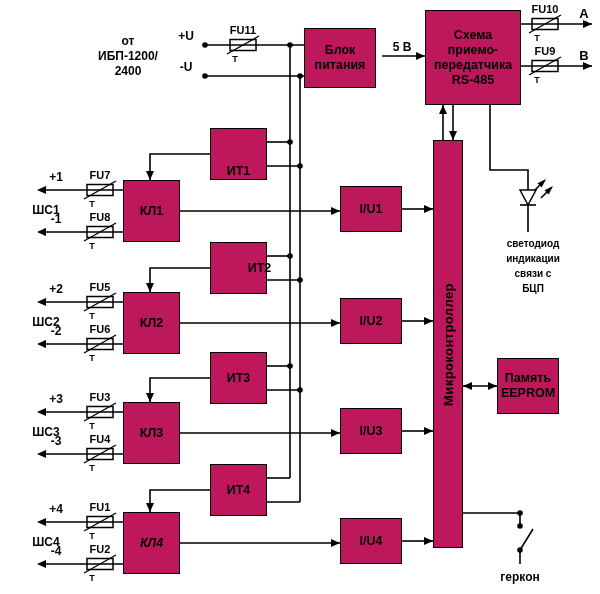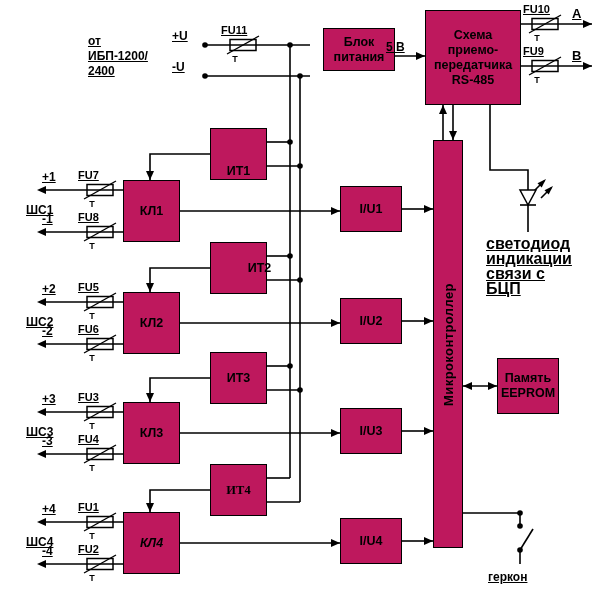--- a/index.html
+++ b/index.html
@@ -13,21 +13,21 @@
     display:flex;align-items:center;justify-content:center;
     text-align:center;font-weight:bold;font-size:12.5px;line-height:15px;
     white-space:pre-line;box-sizing:border-box;
   }
   .blk.vertical span{
     transform:rotate(-90deg);white-space:nowrap;display:block;
     font-size:13px;letter-spacing:.4px;
   }
   .lbl{
     position:absolute;font-weight:bold;font-size:12px;line-height:15px;
-    text-align:left;white-space:pre-line;text-decoration:underline;
+    text-align:center;white-space:pre-line;
   }
   .fu-lbl{font-size:11px;}
   svg{position:absolute;left:0;top:0;}
 </style>
 </head>
 <body>
 
 <div id="stage">
   <svg id="wiring" width="600" height="594" viewBox="0 0 600 594">
       <polyline points="205,45 310,45" fill="none" stroke="#000000" stroke-width="1.6"></polyline>
@@ -170,50 +170,50 @@
         <rect x="87" y="558.5" width="26" height="11" fill="none" stroke="#000000" stroke-width="1.5"></rect>
         <line x1="84" y1="573" x2="116" y2="555" stroke="#000000" stroke-width="1.4"></line>
         <text x="92" y="581" text-anchor="middle" font-size="9" font-weight="bold" font-family="Liberation Sans, sans-serif">T</text>
       </g>
       <g>
         <polygon points="520,190 536,190 528,205" fill="#fff" stroke="#000000" stroke-width="1.5"></polygon>
         <line x1="520" y1="205" x2="536" y2="205" stroke="#000000" stroke-width="1.6"></line>
       </g>
     </svg>
   <div id="layers">
-      <div class="blk" style="left: 323px; top: 28px; width: 72px; height: 43px;"><span>Блок
+      <div class="blk" style="left: 304px; top: 28px; width: 72px; height: 60px;"><span>Блок
 питания</span></div>
       <div class="blk" style="left: 425px; top: 10px; width: 96px; height: 95px;"><span>Схема
 приемо-
 передатчика
 RS-485</span></div>
       <div class="blk vertical" style="left: 433px; top: 140px; width: 30px; height: 408px;"><span>Микроконтроллер</span></div>
       <div class="blk" style="left: 497px; top: 358px; width: 62px; height: 56px;"><span>Память
 EEPROM</span></div>
       <div class="blk" style="left: 210px; top: 128px; width: 57px; height: 52px; align-items: flex-end;"><span>ИТ1</span></div>
       <div class="blk" style="left: 210px; top: 242px; width: 57px; height: 52px; padding-left: 42px;"><span>ИТ2</span></div>
       <div class="blk" style="left: 210px; top: 352px; width: 57px; height: 52px;"><span>ИТ3</span></div>
-      <div class="blk" style="left: 210px; top: 464px; width: 57px; height: 52px; font-family: Liberation Serif, serif;"><span>ИТ4</span></div>
+      <div class="blk" style="left: 210px; top: 464px; width: 57px; height: 52px;"><span>ИТ4</span></div>
       <div class="blk" style="left: 123px; top: 180px; width: 57px; height: 62px;"><span>КЛ1</span></div>
       <div class="blk" style="left: 123px; top: 292px; width: 57px; height: 62px;"><span>КЛ2</span></div>
       <div class="blk" style="left: 123px; top: 402px; width: 57px; height: 62px;"><span>КЛ3</span></div>
       <div class="blk" style="left: 123px; top: 512px; width: 57px; height: 62px; font-style: italic;"><span>КЛ4</span></div>
       <div class="blk" style="left: 340px; top: 186px; width: 62px; height: 46px;"><span>I/U1</span></div>
       <div class="blk" style="left: 340px; top: 298px; width: 62px; height: 46px;"><span>I/U2</span></div>
       <div class="blk" style="left: 340px; top: 408px; width: 62px; height: 46px;"><span>I/U3</span></div>
       <div class="blk" style="left: 340px; top: 518px; width: 62px; height: 46px;"><span>I/U4</span></div>
       <div class="lbl" style="left: 88px; top: 34px; width: 80px; font-size: 12px;">от
 ИБП-1200/
 2400</div>
       <div class="lbl" style="left: 172px; top: 29px; width: 28px; font-size: 12px;">+U</div>
       <div class="lbl" style="left: 172px; top: 60px; width: 28px; font-size: 12px;">-U</div>
       <div class="lbl" style="left: 386px; top: 40px; width: 32px; font-size: 12px;">5 В</div>
       <div class="lbl" style="left: 572px; top: 6px; width: 24px; font-size: 13px;">A</div>
       <div class="lbl" style="left: 572px; top: 48px; width: 24px; font-size: 13px;">B</div>
-      <div class="lbl" style="left: 486px; top: 236px; width: 94px; font-size: 16px;">светодиод
+      <div class="lbl" style="left: 486px; top: 236px; width: 94px; font-size: 10px;">светодиод
 индикации
 связи с
 БЦП</div>
       <div class="lbl" style="left: 488px; top: 570px; width: 64px; font-size: 12px;">геркон</div>
       <div class="lbl" style="left: 42px; top: 170px; width: 28px; font-size: 12px;">+1</div>
       <div class="lbl" style="left: 26px; top: 203px; width: 40px; font-size: 12px;">ШС1</div>
       <div class="lbl" style="left: 42px; top: 212px; width: 28px; font-size: 12px;">-1</div>
       <div class="lbl" style="left: 42px; top: 282px; width: 28px; font-size: 12px;">+2</div>
       <div class="lbl" style="left: 26px; top: 315px; width: 40px; font-size: 12px;">ШС2</div>
       <div class="lbl" style="left: 42px; top: 324px; width: 28px; font-size: 12px;">-2</div>

